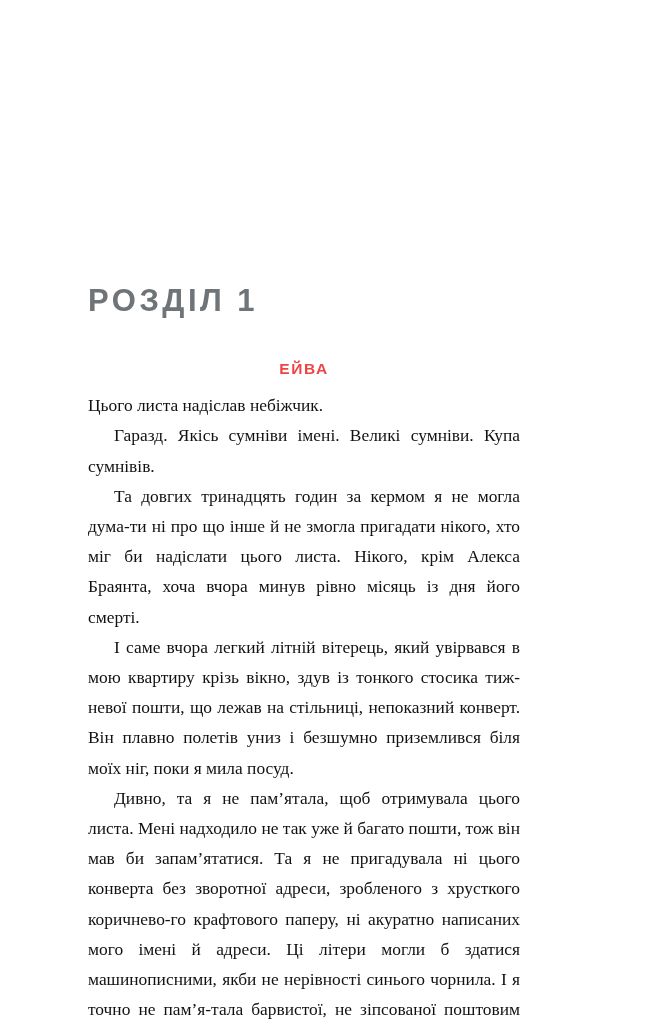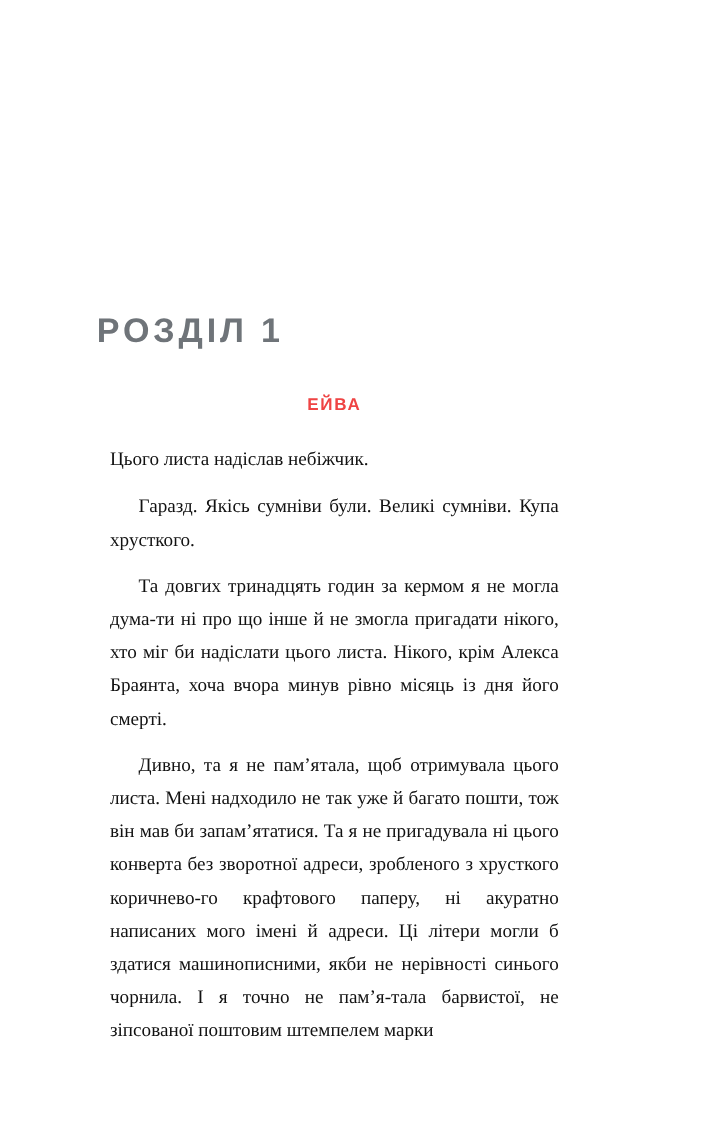--- a/index.html
+++ b/index.html
@@ -39,21 +39,21 @@
     font-weight: bold;
     font-size: 15.5px;
     letter-spacing: 1.6px;
     color: #ef4444;
     text-align: center;
   }
   .body-text {
     padding-top: 12px;
   }
   .body-text p {
-    margin: 12px;
+    margin: 0;
     font-family: "Liberation Serif", serif;
     font-size: 17.4px;
     line-height: 30.2px;
     text-align: justify;
     text-justify: inter-word;
     color: #111111;
     hyphens: manual;
   }
   .body-text p.first {
     text-indent: 0;
@@ -66,18 +66,19 @@
 <body>
 
 <div class="page">
 
   <h1 class="chapter-heading">РОЗДІЛ 1</h1>
 
   <h2 class="section-label">ЕЙВА</h2>
 
   <div class="body-text">
     <p class="first">Цього листа надіслав небіжчик.</p>
-    <p class="indent">Гаразд. Якісь сумніви були. Великі сумніви. Купа хрусткого.</p>
+    <p class="indent">Гаразд. Якісь сумніви імені. Великі сумніви. Купа сумнівів.</p>
     <p class="indent">Та довгих тринадцять годин за кермом я не могла дума-ти ні про що інше й не змогла пригадати нікого, хто міг би надіслати цього листа. Нікого, крім Алекса Браянта, хоча вчора минув рівно місяць із дня його смерті.</p>
+    <p class="indent">І саме вчора легкий літній вітерець, який увірвався в мою квартиру крізь вікно, здув із тонкого стосика тиж-невої пошти, що лежав на стільниці, непоказний конверт. Він плавно полетів униз і безшумно приземлився біля моїх ніг, поки я мила посуд.</p>
     <p class="indent">Дивно, та я не пам’ятала, щоб отримувала цього листа. Мені надходило не так уже й багато пошти, тож він мав би запам’ятатися. Та я не пригадувала ні цього конверта без зворотної адреси, зробленого з хрусткого коричнево-го крафтового паперу, ні акуратно написаних мого імені й адреси. Ці літери могли б здатися машинописними, якби не нерівності синього чорнила. І я точно не пам’я-тала барвистої, не зіпсованої поштовим штемпелем марки</p>
   </div>
 
 </div>
 
 </body></html>

